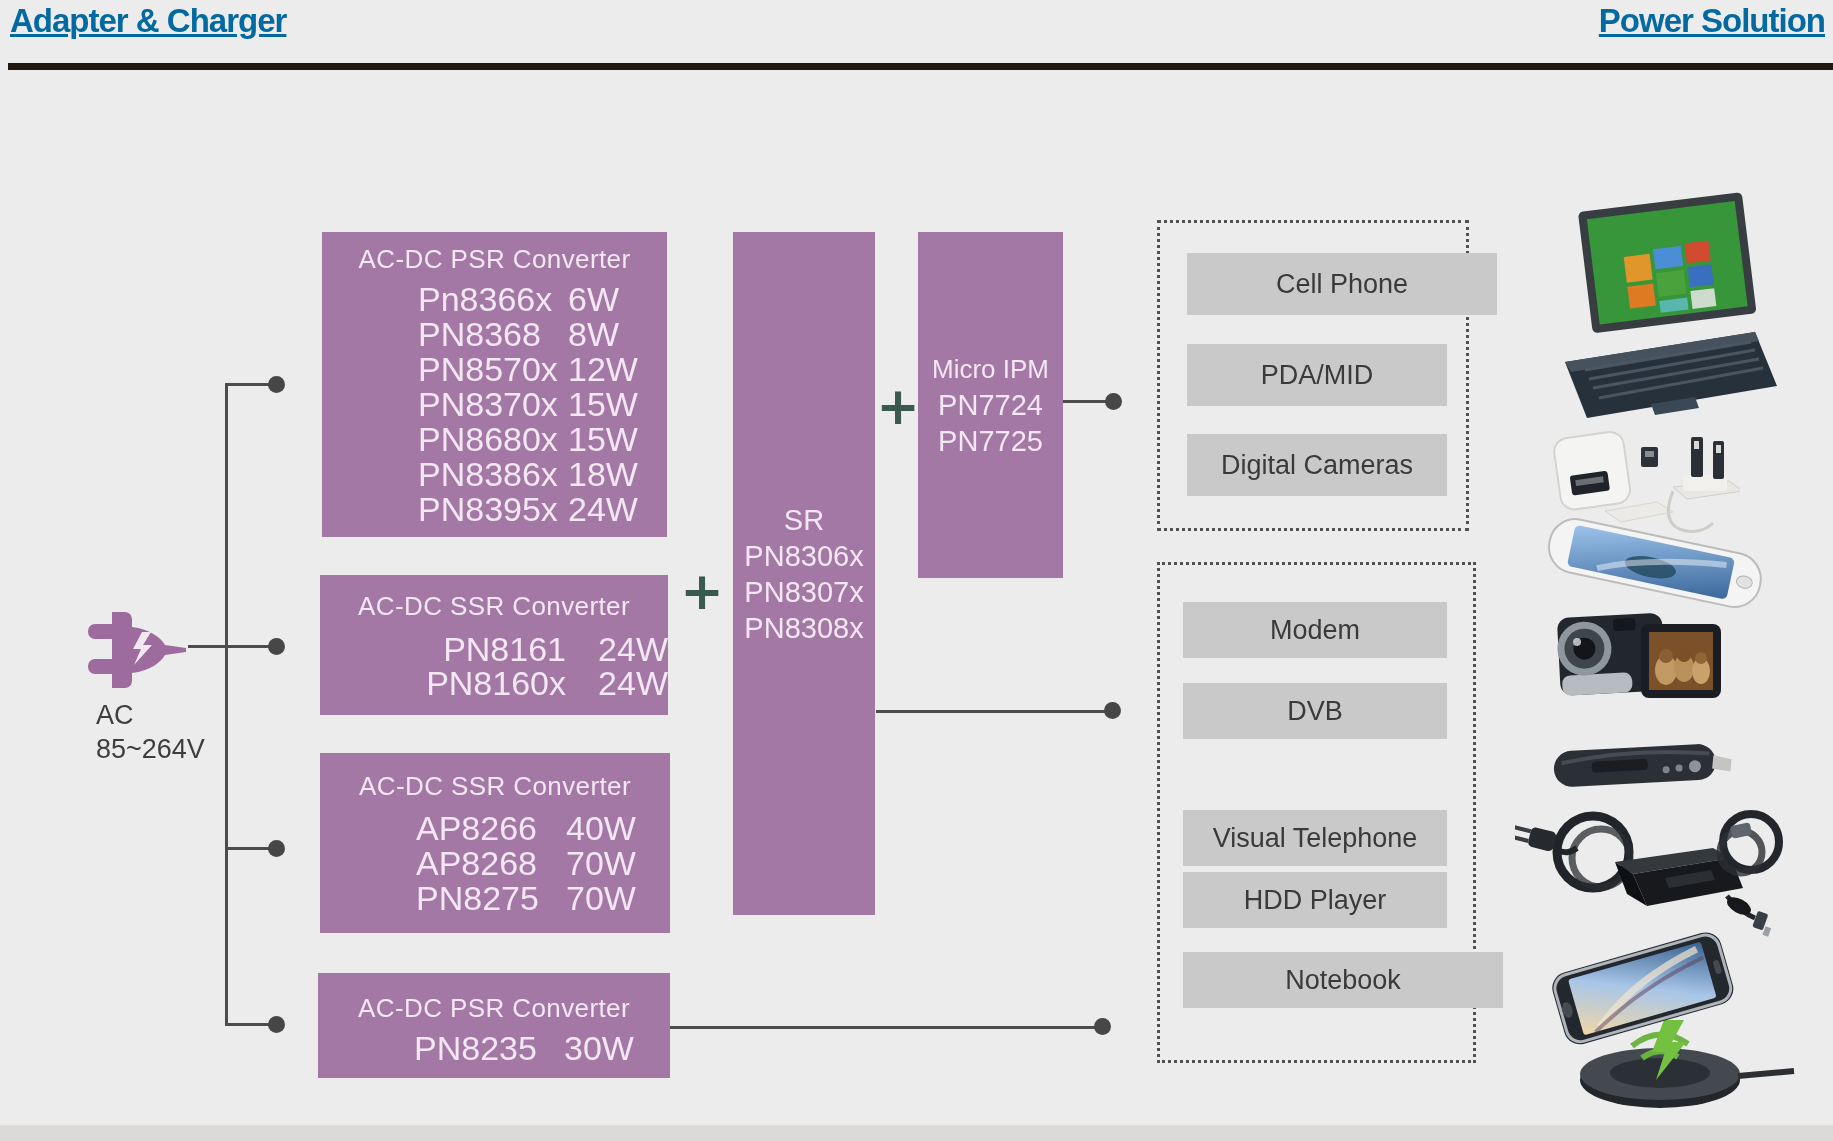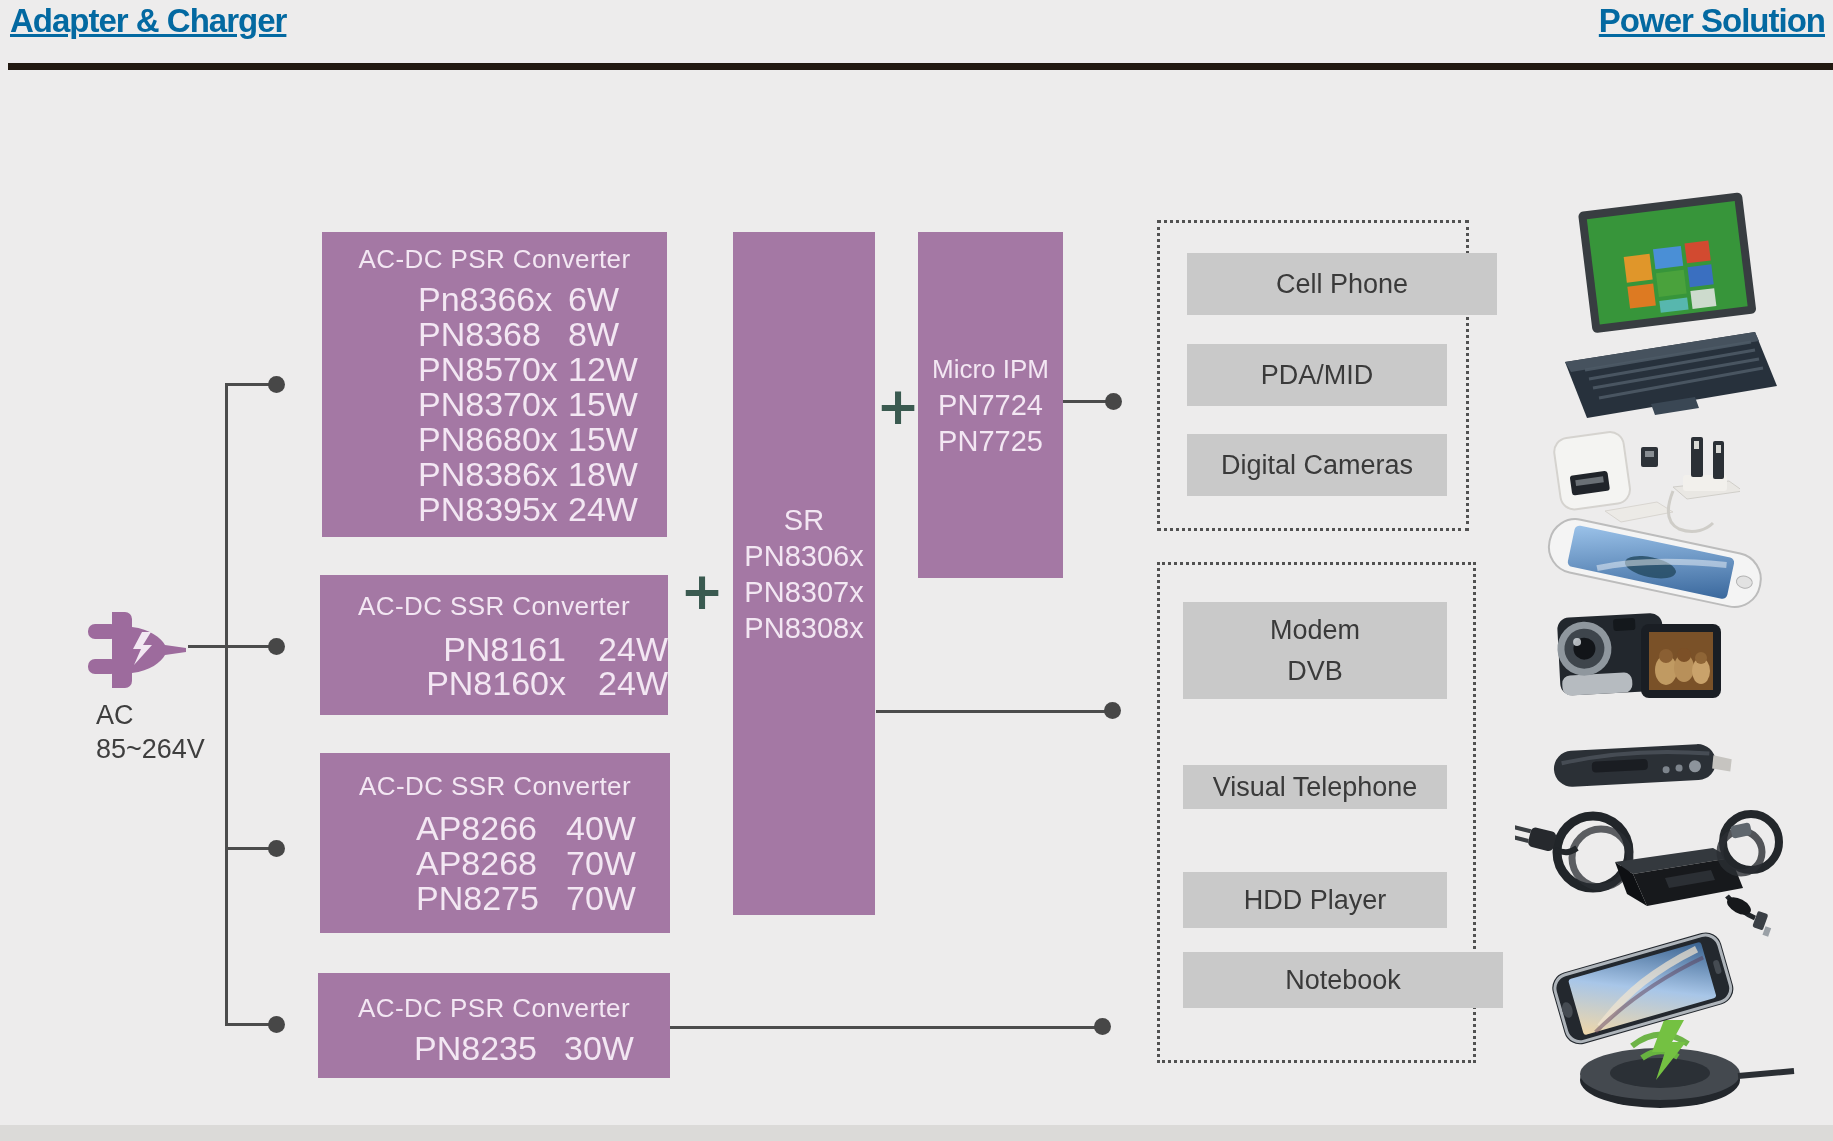--- a/index.html
+++ b/index.html
@@ -165,22 +165,22 @@
   <div class="hline" style="left:670px;top:1026px;width:428px"></div>
   <div class="dot" style="left:1094px;top:1018px"></div>
 
   <div class="dashed" style="left:1157px;top:220px;width:306px;height:305px"></div>
   <div class="bar" style="left:1187px;top:253px;width:310px;height:62px">Cell Phone</div>
   <div class="bar" style="left:1187px;top:344px;width:260px;height:62px">PDA/MID</div>
   <div class="bar" style="left:1187px;top:434px;width:260px;height:62px">Digital Cameras</div>
 
   <div class="dashed" style="left:1157px;top:562px;width:313px;height:495px"></div>
   <div class="bar" style="left:1183px;top:602px;width:264px;height:56px">Modem</div>
-  <div class="bar" style="left:1183px;top:643px;width:264px;height:56px">DVB</div>
-  <div class="bar" style="left:1183px;top:765px;width:264px;height:44px">Visual Telephone</div>
+  <div class="bar" style="left:1183px;top:683px;width:264px;height:56px">DVB</div>
+  <div class="bar" style="left:1183px;top:810px;width:264px;height:56px">Visual Telephone</div>
   <div class="bar" style="left:1183px;top:872px;width:264px;height:56px">HDD Player</div>
   <div class="bar" style="left:1183px;top:952px;width:320px;height:56px">Notebook</div>
 
   <div class="illus" style="left:1555px;top:190px">
     <svg width="225" height="245" viewBox="0 0 225 245">
       <g transform="rotate(-7 110 75)">
         <rect x="30" y="12" width="165" height="122" rx="5" fill="#383d41"></rect>
         <rect x="38" y="20" width="149" height="106" fill="#37953a"></rect>
         <rect x="70" y="62" width="26" height="26" fill="#e0962a"></rect>
         <rect x="70" y="92" width="26" height="22" fill="#dd7a22"></rect>

